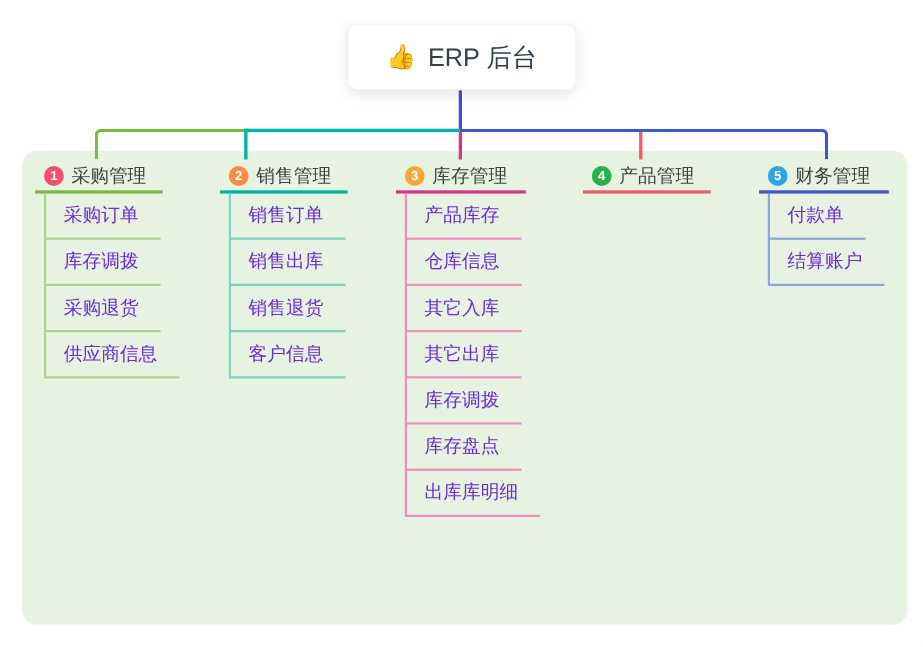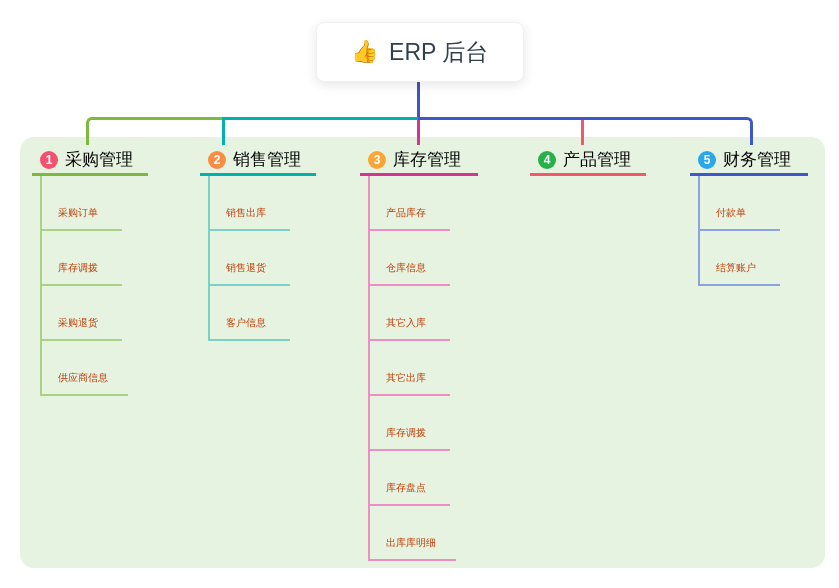--- a/index.html
+++ b/index.html
@@ -39,29 +39,29 @@
   .branch-head {
     height:30px; display:flex; align-items:center; padding-left:8px;
     border-bottom:3px solid var(--line); white-space:nowrap;
   }
   .badge {
     width:18px; height:18px; border-radius:50%; background:var(--badge);
     color:#ffffff; font-size:12px; font-weight:bold;
     display:flex; align-items:center; justify-content:center;
     margin-right:7px; flex:0 0 18px;
   }
-  .branch-label { font-size:17px; font-weight:500; color:#000000; }
+  .branch-label { font-size:17px; font-weight:500; color:#404040; }
 
   .sub-list { margin-left:8px; border-left:2px solid var(--soft); }
   .sub-item {
-    height:55px; width:fit-content; min-width:80px;
+    height:42px; width:fit-content; min-width:80px;
     display:flex; align-items:flex-end;
     padding:0 20px 9px 16px;
     border-bottom:2px solid var(--soft);
-    font-size:10px; color:#c2410c; white-space:nowrap;
+    font-size:17px; color:#6d28d9; white-space:nowrap;
   }
 </style>
 </head>
 <body>
 
 <div class="canvas">
 
   <div class="panel" style="--panel: #e6f3e0;"></div>
 
   <div class="drop" style="left: 417px; top: 82px; height: 36px; --c: #4153c6;"></div>
@@ -88,20 +88,21 @@
       <div class="sub-item">供应商信息</div>
     </div>
   </div>
 
   <div class="branch" style="left: 200px; --line: #00b2a9; --soft: #7ad2c6; --badge: #fa8c44;">
     <div class="branch-head">
       <span class="badge">2</span>
       <span class="branch-label">销售管理</span>
     </div>
     <div class="sub-list">
+      <div class="sub-item">销售订单</div>
       <div class="sub-item">销售出库</div>
       <div class="sub-item">销售退货</div>
       <div class="sub-item">客户信息</div>
     </div>
   </div>
 
   <div class="branch" style="left: 360px; width: 118px; --line: #d63493; --soft: #ef8ec4; --badge: #f9a637;">
     <div class="branch-head">
       <span class="badge">3</span>
       <span class="branch-label">库存管理</span>

